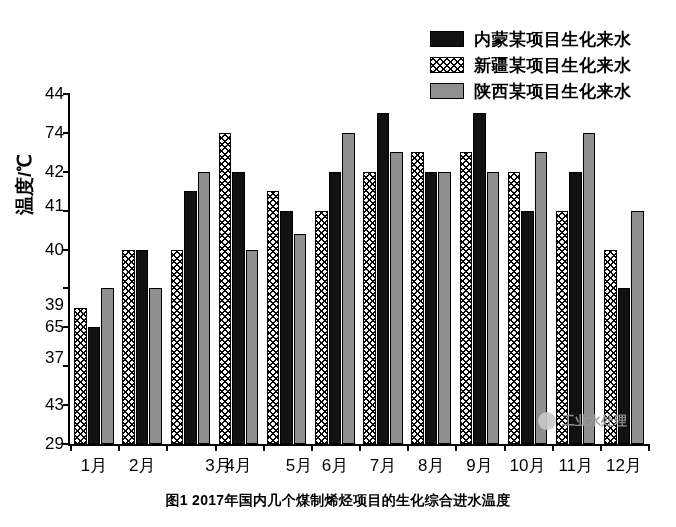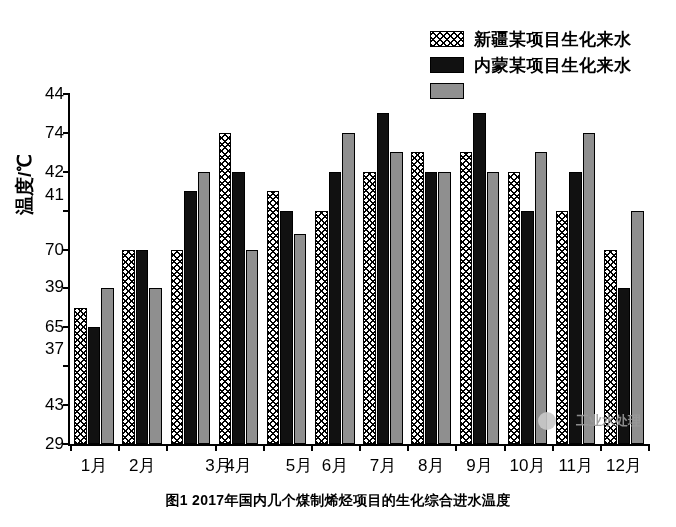--- a/index.html
+++ b/index.html
@@ -138,66 +138,67 @@
     letter-spacing: 0.3px;
   }
 
   
   #watermark {
     position: absolute;
     left: 538px;
     top: 412px;
     display: flex;
     align-items: center;
-    gap: 20px;
+    gap: 6px;
     color: #9a9a9a;
     font-size: 13px;
     font-weight: bold;
     opacity: .9;
   }
   #watermark .wm-circle {
     width: 18px; height: 18px;
     border-radius: 50%;
     background: #c9c9c9;
     display: inline-block;
   }
 </style>
 </head>
 <body>
 
 <div id="legend">
   <div class="legend-row">
+    <span class="legend-swatch sw-black"></span>
+    <span class="legend-label">内蒙某项目生化来水</span>
+  </div>
+  <div class="legend-row">
     <span class="legend-swatch sw-hatch"></span>
     <span class="legend-label">新疆某项目生化来水</span>
   </div>
   <div class="legend-row">
-    <span class="legend-swatch sw-black"></span>
-    <span class="legend-label">内蒙某项目生化来水</span>
-  </div>
-  <div class="legend-row">
     <span class="legend-swatch sw-gray"></span>
+    <span class="legend-label">陕西某项目生化来水</span>
   </div>
 </div>
 
 <div id="plot-wrap">
   <div id="ylabel">温度/℃</div>
   <div id="plot-area">
       <div class="ytick" style="top: 350px;">29</div>
       <div class="ytick-mark" style="top: 349px;"></div>
       <div class="ytick" style="top: 311.111px;">43</div>
       <div class="ytick-mark" style="top: 310.111px;"></div>
-      <div class="ytick" style="top: 255px;">37</div>
+      <div class="ytick" style="top: 264px;">37</div>
       <div class="ytick-mark" style="top: 271.222px;"></div>
       <div class="ytick" style="top: 233.333px;">65</div>
       <div class="ytick-mark" style="top: 232.333px;"></div>
-      <div class="ytick" style="top: 193px;">39</div>
+      <div class="ytick" style="top: 211px;">39</div>
       <div class="ytick-mark" style="top: 193.444px;"></div>
-      <div class="ytick" style="top: 155.556px;">70</div>
+      <div class="ytick" style="top: 155.556px;">40</div>
       <div class="ytick-mark" style="top: 154.556px;"></div>
-      <div class="ytick" style="top: 101px;">41</div>
+      <div class="ytick" style="top: 112px;">41</div>
       <div class="ytick-mark" style="top: 115.667px;"></div>
       <div class="ytick" style="top: 77.7778px;">42</div>
       <div class="ytick-mark" style="top: 76.7778px;"></div>
       <div class="ytick" style="top: 38.8889px;">74</div>
       <div class="ytick-mark" style="top: 37.8889px;"></div>
       <div class="ytick" style="top: 0px;">44</div>
       <div class="ytick-mark" style="top: -1px;"></div>
       <div class="group" style="left: 0px; width: 48.1667px;">
         <div class="bar b-hatch" title="新疆某项目生化来水 1月: 38.5" style="left: 4.33333px; width: 12.5px; height: 136.111px;"></div>
         <div class="bar b-black" title="内蒙某项目生化来水 1月: 38" style="left: 17.8333px; width: 12.5px; height: 116.667px;"></div>

